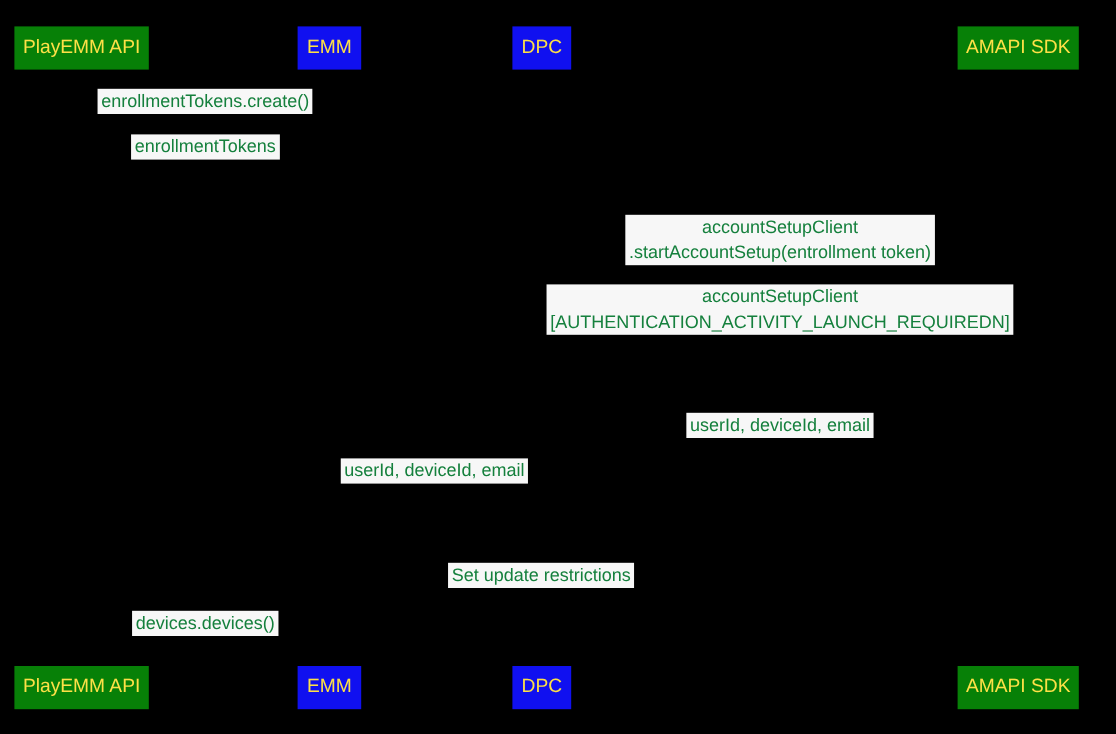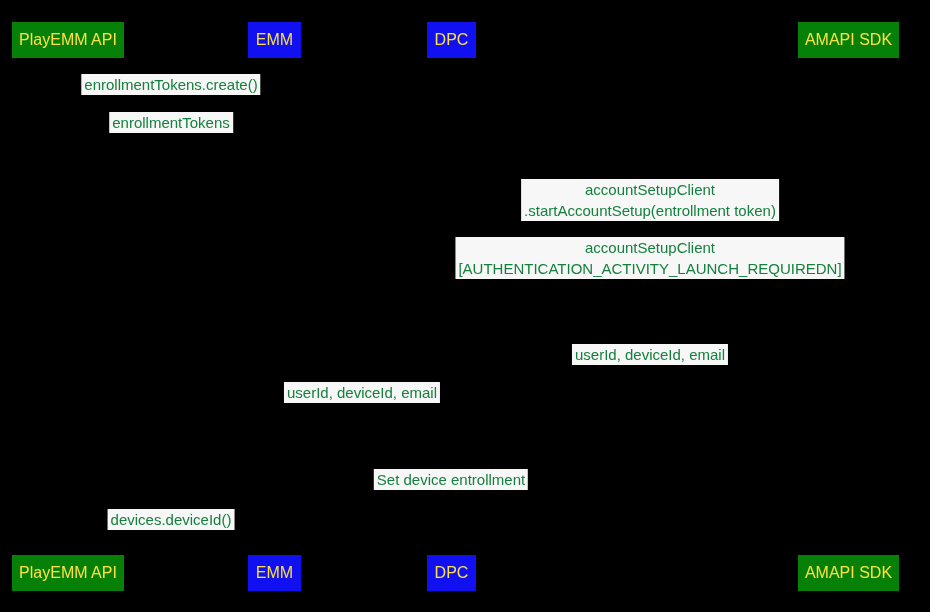--- a/index.html
+++ b/index.html
@@ -63,21 +63,21 @@
   <div class="actor green top-row" style="left:798px; width:101px">AMAPI SDK</div>
 
   <div class="msg" style="left:171px; top:74px">enrollmentTokens.create()</div>
   <div class="msg" style="left:171px; top:112px">enrollmentTokens</div>
   <div class="msg" style="left:650px; top:179px">accountSetupClient
 .startAccountSetup(entrollment token)</div>
   <div class="msg" style="left:650px; top:237px">accountSetupClient
 [AUTHENTICATION_ACTIVITY_LAUNCH_REQUIREDN]</div>
   <div class="msg" style="left:650px; top:344px">userId, deviceId, email</div>
   <div class="msg" style="left:362px; top:382px">userId, deviceId, email</div>
-  <div class="msg" style="left:451px; top:469px">Set device entrollment</div>
-  <div class="msg" style="left:171px; top:509px">devices.deviceId()</div>
+  <div class="msg" style="left:451px; top:469px">Set update restrictions</div>
+  <div class="msg" style="left:171px; top:509px">devices.devices()</div>
 
   <div class="actor green bottom-row" style="left:12px;  width:112px">PlayEMM API</div>
   <div class="actor blue bottom-row" style="left:248px; width:53px">EMM</div>
   <div class="actor blue bottom-row" style="left:427px; width:49px">DPC</div>
   <div class="actor green bottom-row" style="left:798px; width:101px">AMAPI SDK</div>
 
 </div>
 
 </body></html>

